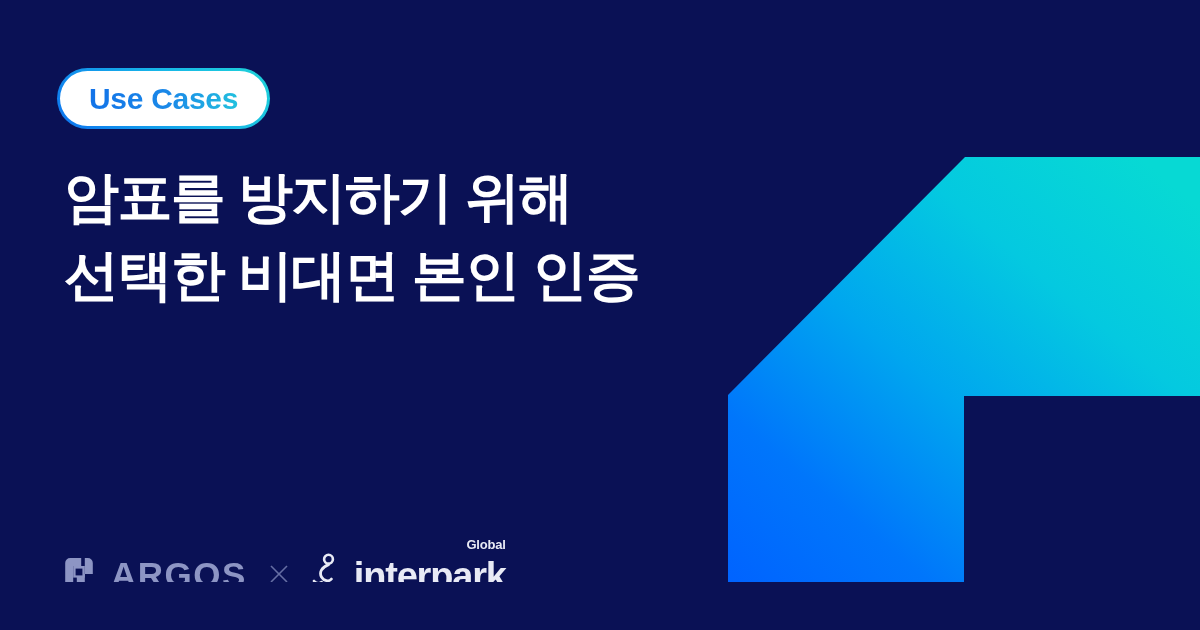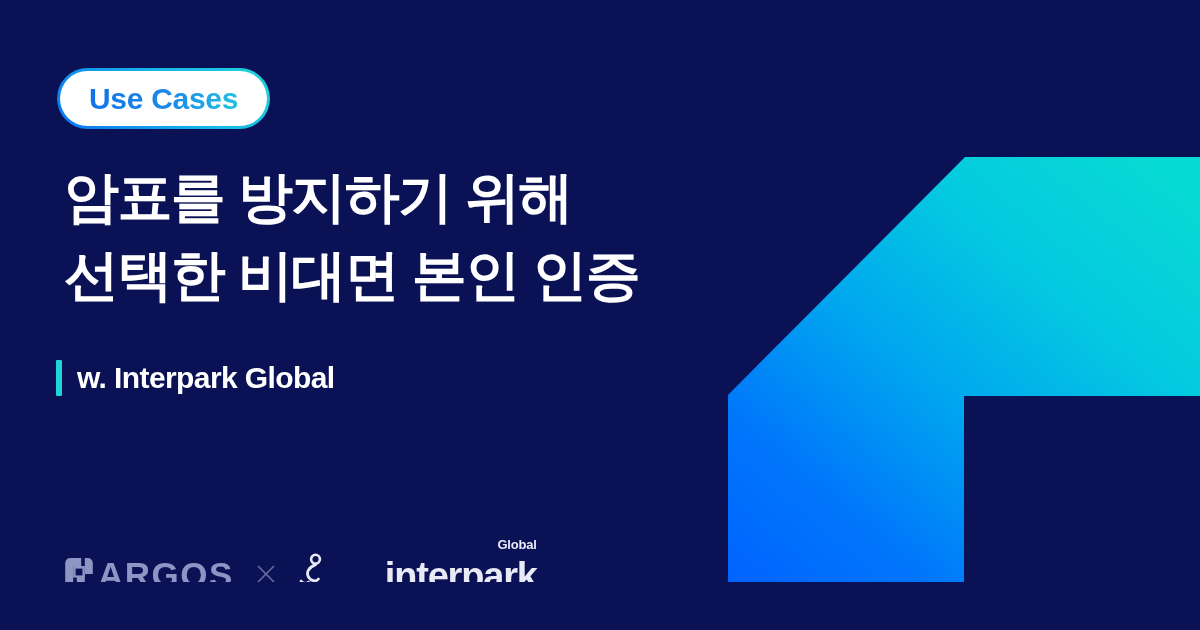--- a/index.html
+++ b/index.html
@@ -121,20 +121,21 @@
     top: 545px;
     display: flex;
     align-items: center;
     gap: 22px;
     height: 58px;
   }
 
   .argos-logo {
     display: flex;
     align-items: center;
+    gap: 13px;
   }
 
   .argos-mark { flex: none; display: block; }
 
   .argos-wordmark {
     color: #8d95c4;
     font-size: 35px;
     font-weight: bold;
     letter-spacing: 1.5px;
     line-height: 1;
@@ -160,21 +161,20 @@
     display: block;
   }
 
   .interpark-wordmark {
     color: #e8eaf5;
     font-size: 38px;
     font-weight: bold;
     letter-spacing: -1.2px;
     line-height: 1;
     display: block;
-    margin-left: 44px;
   }
 
   .interpark-global {
     position: absolute;
     right: 0;
     top: -19px;
     color: #e8eaf5;
     font-size: 13px;
     font-weight: bold;
     letter-spacing: -0.2px;
@@ -203,24 +203,20 @@
     <div class="badge-inner">
       <span class="badge-label">Use Cases</span>
     </div>
   </div>
 
   <div class="headline">
     <div class="headline-line">암표를 방지하기 위해</div>
     <div class="headline-line">선택한 비대면 본인 인증</div>
   </div>
 
-  <div class="subtitle-row">
-    <span class="subtitle-bar"></span>
-    <span class="subtitle-text">w. Interpark Global</span>
-  </div>
 
   <div class="footer-logos">
 
     <div class="argos-logo">
       <svg class="argos-mark" width="38" height="38" viewBox="0 0 38 38" aria-hidden="true">
         <path fill="#8d95c4" d="M10.2 3.0 h11.0 v8.0 h-8.0 v8.0 h-8.0 v-11.0 a5 5 0 0 1 5-5 z"></path>
         <path fill="#8d95c4" d="M16.8 11.0 h8.0 v-8.0 h3.0 a5 5 0 0 1 5 5 v11.0 h-8.0 v8.0 h-8.0 z" opacity="0"></path>
         <path fill="#8d95c4" d="M24.8 3.0 h3.0 a5 5 0 0 1 5 5 v11.0 h-8.0 v8.0 h-8.0 v-8.0 h8.0 z"></path>
         <path fill="#8d95c4" d="M5.2 19.0 h8.0 v8.0 h8.0 v8.0 h-11.0 a5 5 0 0 1 -5 -5 z"></path>
         <path fill="#8d95c4" d="M24.8 27.0 h8.0 v3.0 a5 5 0 0 1 -5 5 h-11.0 v-8.0 z"></path>

